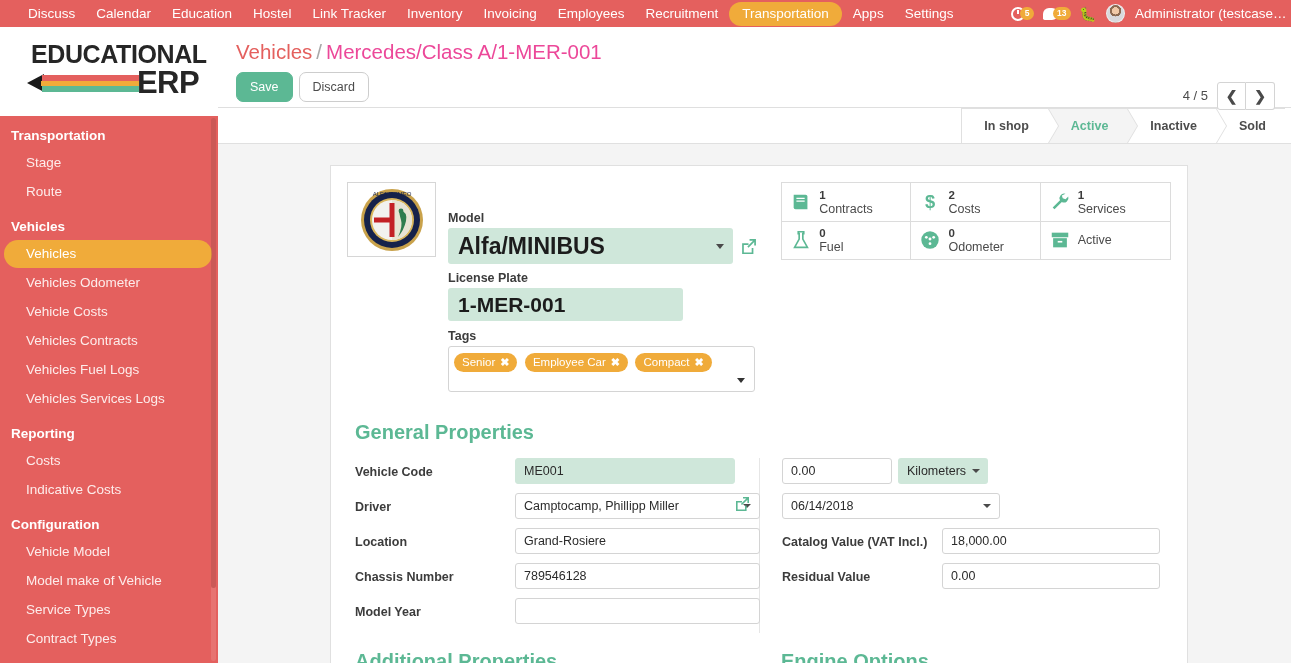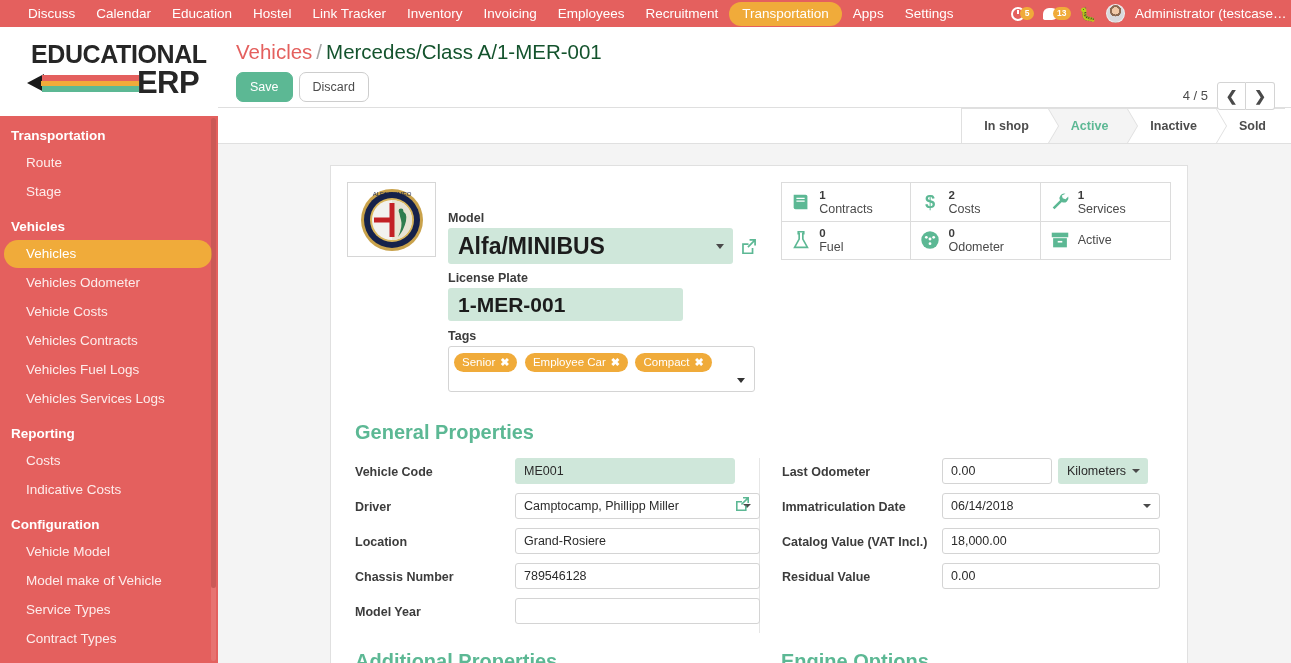--- a/index.html
+++ b/index.html
@@ -126,21 +126,21 @@
     background: #ffffff;
     border-bottom: 1px solid #dfdfdf;
     z-index: 20;
   }
   #breadcrumb {
     position: absolute; left: 18px; top: 12px;
     font-size: 20.5px; line-height: 26px; white-space: nowrap;
   }
   .bc-link { color: #e4605e; cursor: pointer; }
   .bc-sep { color: #a8a8a8; margin: 0 4px; }
-  .bc-current { color: #14532d; }
+  .bc-current { color: #ec4899; }
   #cp-buttons { position: absolute; left: 18px; top: 45px; display: flex; gap: 6px; }
   .btn {
     font-size: 12.5px; padding: 6px 13px;
     border-radius: 7px; cursor: pointer; line-height: 16px;
   }
   .btn-save { background: #5cb894; color: #ffffff; border: 1px solid #5cb894; }
   .btn-discard { background: #ffffff; color: #4c4c4c; border: 1px solid #cdcdcd; }
   #pager {
     position: absolute; right: 16px; top: 55px;
     display: flex; align-items: center; gap: 9px;
@@ -368,22 +368,22 @@
           <polygon points="14,10 112,10 112,15 14,15" fill="#f0ab3a"></polygon>
           <polygon points="15,15 112,15 112,21 15,21" fill="#5cb894"></polygon>
         </svg>
         <span class="erp-word">ERP</span>
       </div>
     </div>
   </div>
 
   <div class="sb-scroll">
     <div class="sb-group">Transportation</div>
+    <div class="sb-link">Stage</div>
     <div class="sb-link">Route</div>
-    <div class="sb-link">Stage</div>
 
     <div class="sb-group">Vehicles</div>
     <div class="sb-link active">Vehicles</div>
     <div class="sb-link">Vehicles Odometer</div>
     <div class="sb-link">Vehicle Costs</div>
     <div class="sb-link">Vehicles Contracts</div>
     <div class="sb-link">Vehicles Fuel Logs</div>
     <div class="sb-link">Vehicles Services Logs</div>
 
     <div class="sb-group">Reporting</div>
@@ -580,35 +580,33 @@
         <div class="frow">
           <div class="flabel">Model Year</div>
           <div class="fval">
             <div class="inp wide"></div>
           </div>
         </div>
       </div>
 
       <div class="form-col col-div">
         <div class="frow" style="padding-left:22px">
-          <div class="flabel">Last Odometer</div>
           <div class="fval">
             <div class="inp num">0.00</div>
             <div class="unit-sel">
               <span>Kilometers</span>
               <span class="inp-caret"></span>
             </div>
           </div>
         </div>
         <div class="frow" style="padding-left:22px;position:relative">
           <svg class="ext-inline" viewBox="0 0 16 16">
             <path d="M2 5 h6 v1.6 H3.6 v7 H11 V9.4 h1.6 V15 H2 Z" fill="#5cb894"></path>
             <path d="M9 1 h6 v6 h-1.6 V3.7 L8 9.1 L6.9 8 l5.4-5.4 H9 Z" fill="#5cb894"></path>
           </svg>
-          <div class="flabel">Immatriculation Date</div>
           <div class="fval">
             <div class="inp sel" style="width:218px">
               <span>06/14/2018</span>
               <span class="inp-caret"></span>
             </div>
           </div>
         </div>
         <div class="frow" style="padding-left:22px">
           <div class="flabel">Catalog Value (VAT Incl.)</div>
           <div class="fval">

